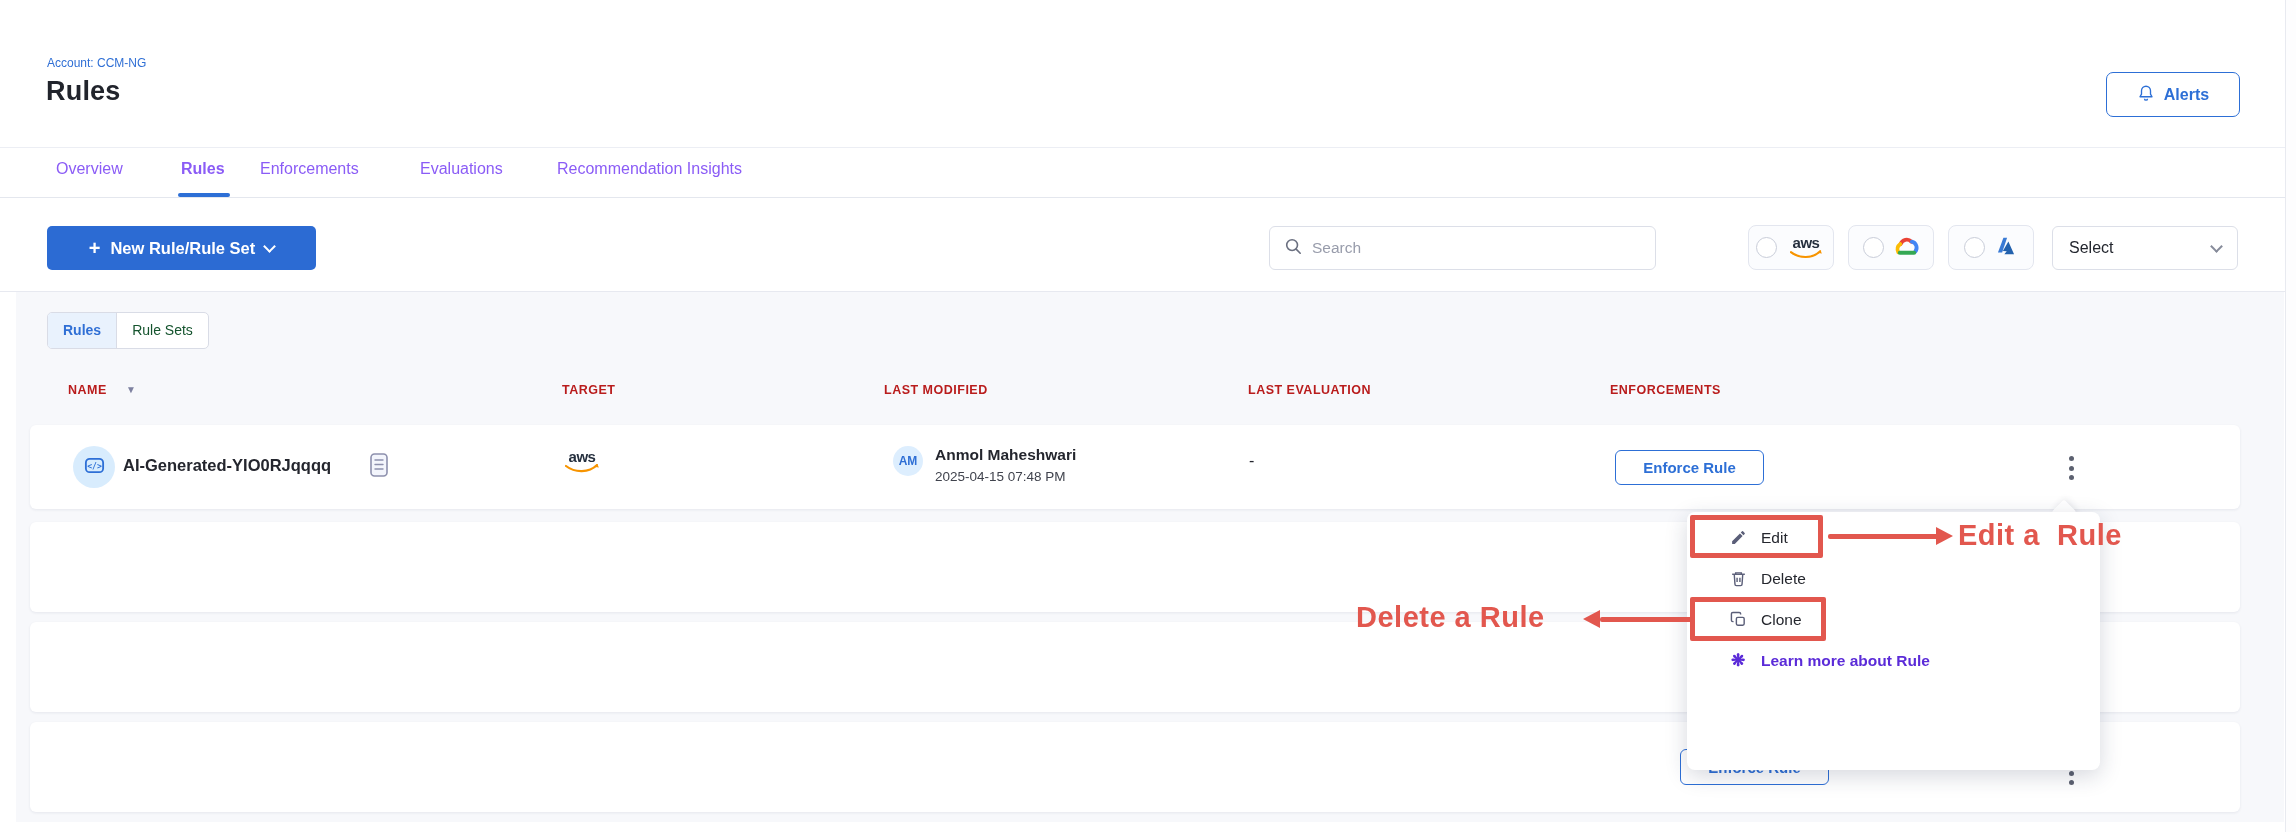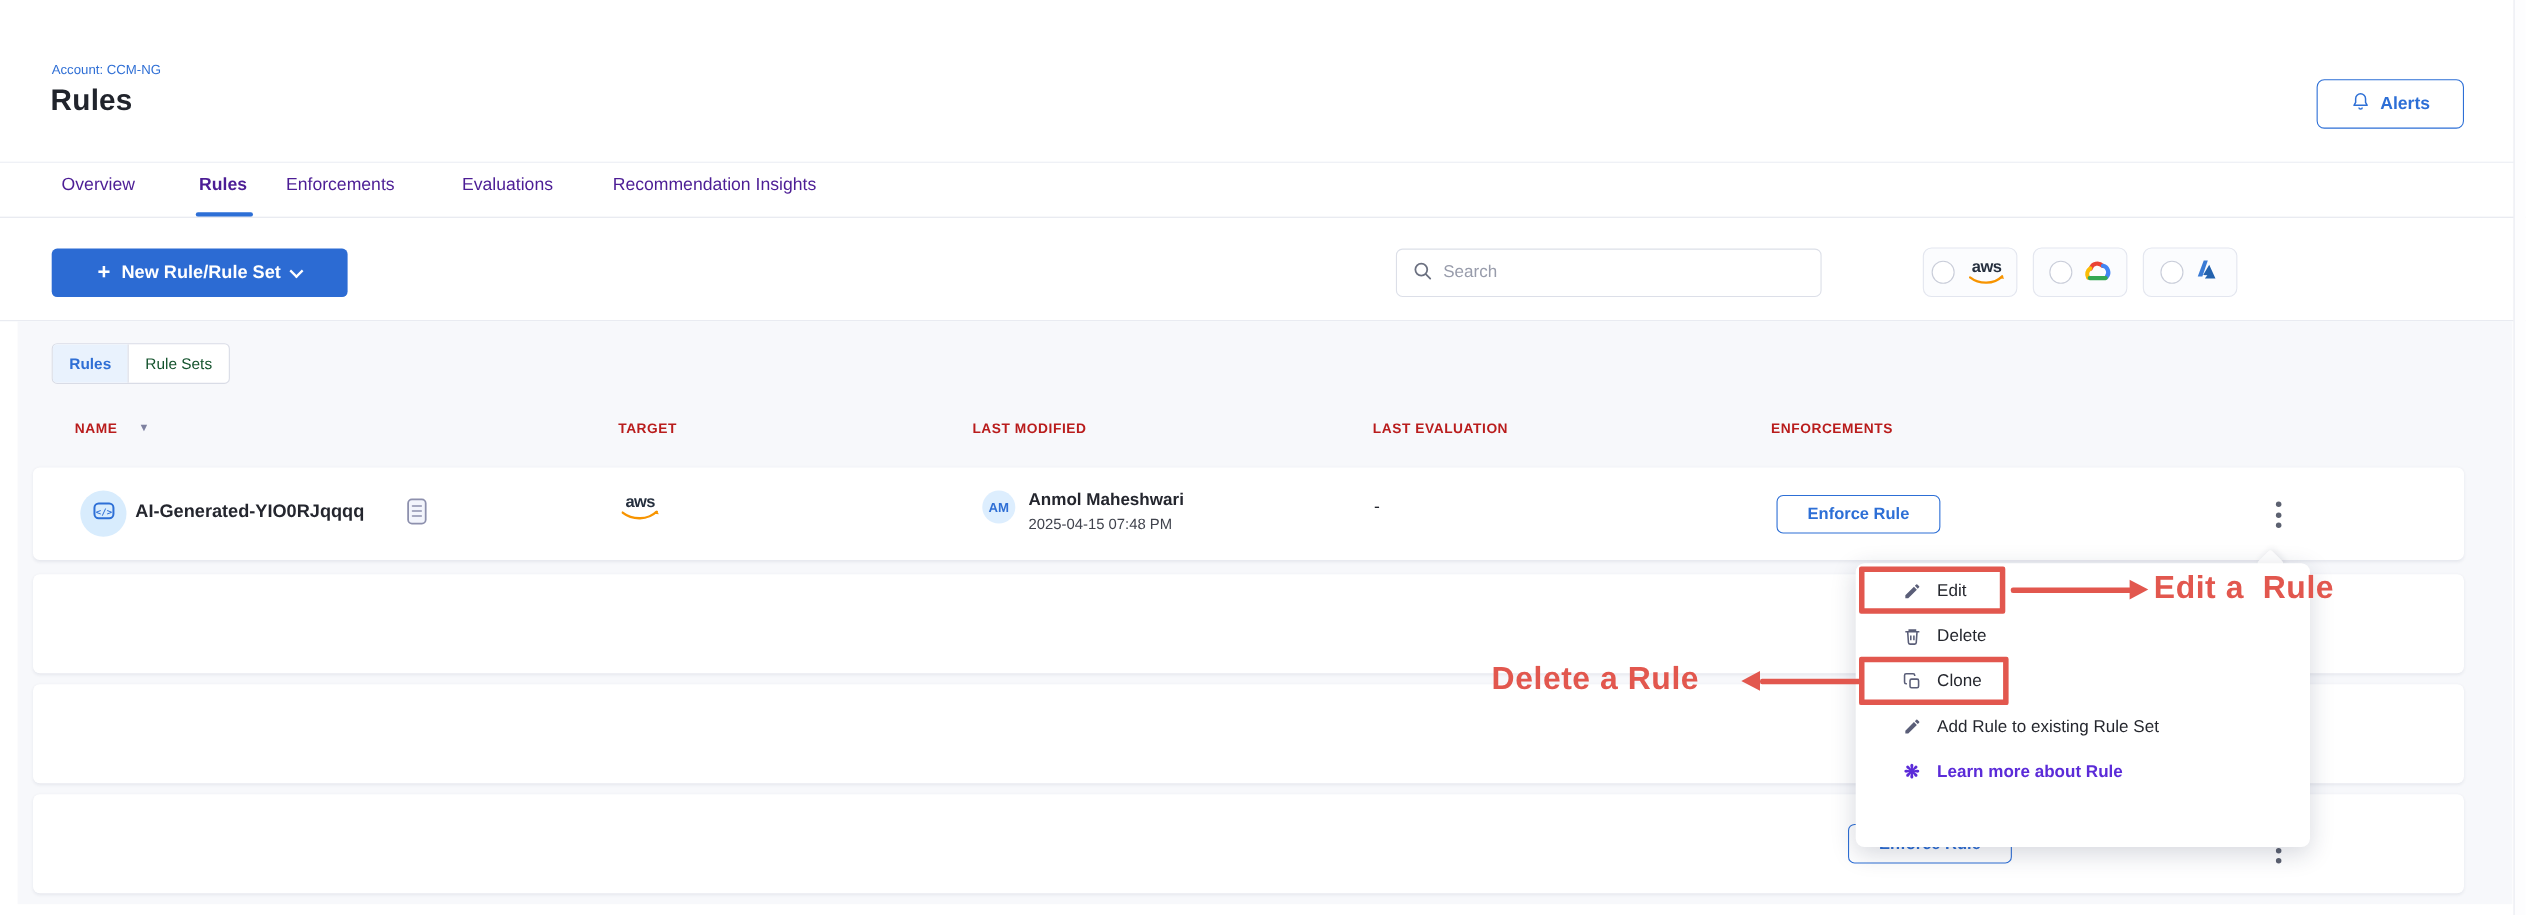--- a/index.html
+++ b/index.html
@@ -20,21 +20,21 @@
     border:1.6px solid #2d6fd6; border-radius:7px; background:#fff;
     display:flex; align-items:center; justify-content:center; gap:9px;
     color:#2d6fd6; font-size:16px; font-weight:bold; cursor:pointer;
   }
   .hdiv { left:0; width:2296px; height:1px; background:#eceef4; }
   .hdiv1 { top:147px; }
   .tabs-border { top:197px; background:#e4e7ee; }
   .hdiv2 { top:291px; background:#e7e9f0; }
 
   
-  .tab { top:160px; font-size:16px; color:#4c1d95; cursor:pointer; }
+  .tab { top:160px; font-size:16px; color:#8b5cf6; cursor:pointer; }
   .tab-overview { left:56px; }
   .tab-rules { left:181px; font-weight:bold; }
   .tab-enforcements { left:260px; }
   .tab-evaluations { left:420px; }
   .tab-insights { left:557px; }
   .tab-underline { left:178px; top:193px; width:52px; height:4px; background:#2d6fd6; border-radius:3px; }
 
   
   .new-rule-btn {
     left:47px; top:226px; width:269px; height:44px;
@@ -214,20 +214,24 @@
   <div class="abs chip chip-azure">
     <span class="radio"></span>
     <span>
       <svg width="24" height="22" viewBox="0 0 24 24">
         <path d="M13.2 3h-4L3.2 19h4.6z" fill="#3a7bd5"></path>
         <path d="M14.6 7.2l-6 10.2 4.2.2-2.6 3.4h10.6z" fill="#2362ae"></path>
       </svg>
     </span>
   </div>
 
+  <div class="abs select-box">
+    <span>Select</span>
+    <span class="chev chev-gray"></span>
+  </div>
   <div class="abs hdiv hdiv2"></div>
 
   <div class="abs content-bg"></div>
   <div class="abs scroll-track"></div>
 
   <div class="abs pill-group">
     <span class="pill pill-rules">Rules</span>
     <span class="pill pill-rulesets">Rule Sets</span>
   </div>
 
@@ -306,28 +310,20 @@
     </div>
     <div class="menu-item">
       <span class="mi-icon">
         <svg width="17" height="17" viewBox="0 0 24 24" fill="none" stroke="currentColor" stroke-width="2">
             <rect x="9" y="9" width="11" height="11" rx="2"></rect>
             <path d="M5 15H4a2 2 0 0 1-2-2V4a2 2 0 0 1 2-2h9a2 2 0 0 1 2 2v1"></path>
           </svg>
       </span>
       <span>Clone</span>
     </div>
-    <div class="menu-item">
-      <span class="mi-icon">
-        <svg width="17" height="17" viewBox="0 0 24 24">
-            <path d="M3 17.25V21h3.75L17.8 9.94l-3.75-3.75L3 17.25zM20.7 7a1 1 0 0 0 0-1.4L18.4 3.3a1 1 0 0 0-1.4 0l-1.8 1.8 3.75 3.75L20.7 7z" fill="currentColor"></path>
-          </svg>
-      </span>
-      <span>Add Rule to existing Rule Set</span>
-    </div>
     <div class="menu-item accent">
       <span class="mi-icon">
           <span class="aida-glyph">❋</span>
         </span>
       <span>Learn more about Rule</span>
     </div>
   </div>
 
   <div class="abs ann red-box box-edit"></div>
   <div class="abs ann arrow-line line-edit"></div>

